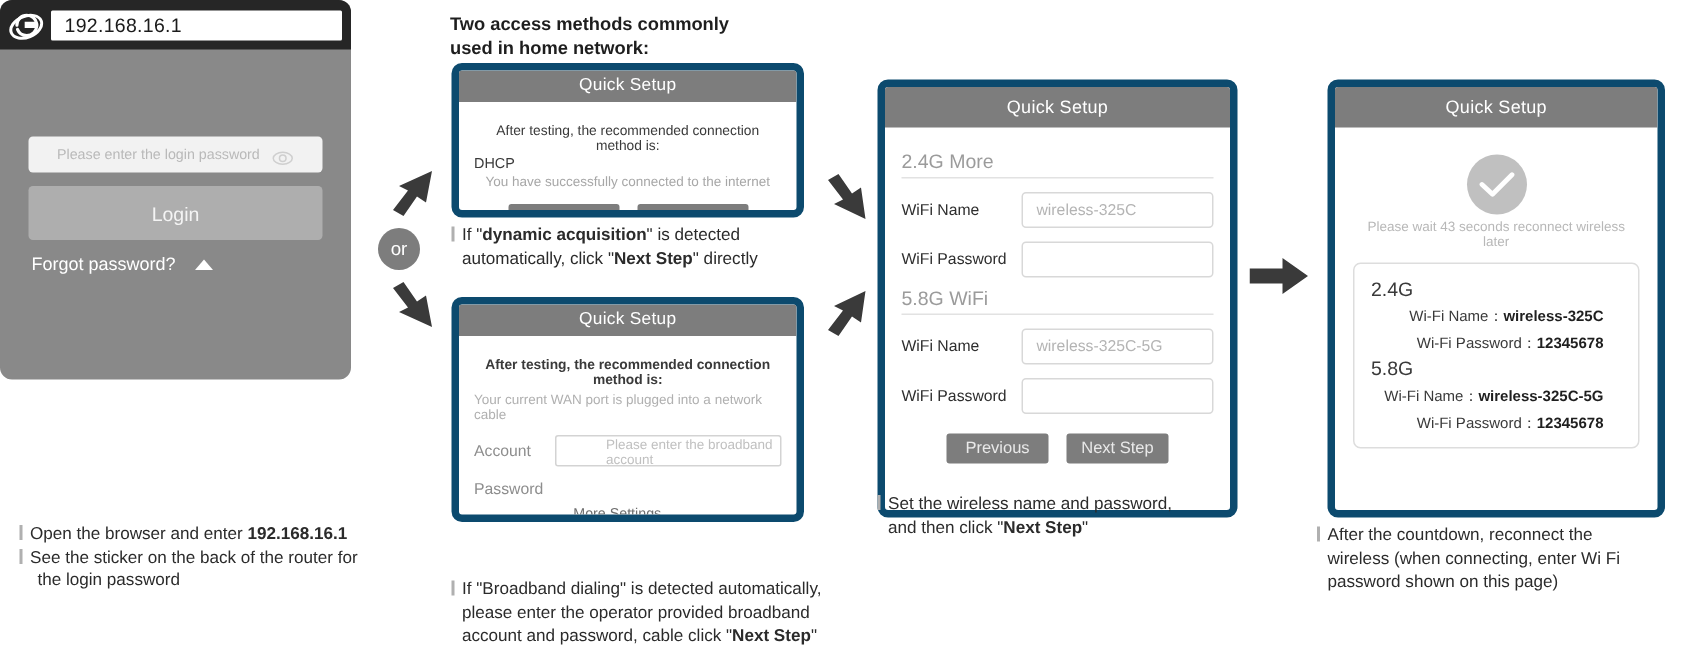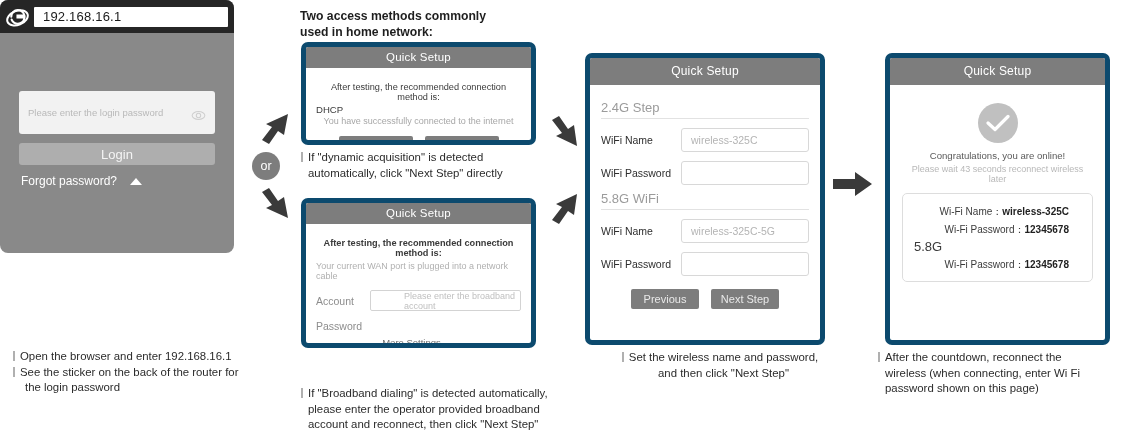--- a/index.html
+++ b/index.html
@@ -24,31 +24,31 @@
   .btnrow{display:flex;justify-content:center;gap:12px;}
 
   
   #browser-window{left:13px;top:76px;width:234px;height:253px;background:#898989;border-radius:8px;overflow:hidden;}
   #browser-bar{height:33px;background:#262626;display:flex;align-items:center;padding:0 6px;box-sizing:border-box;}
   #ie-icon{width:23px;height:23px;flex:0 0 23px;position:relative;margin-right:5px;}
   #ie-icon svg{display:block;}
   #url-field{flex:1;height:20px;background:#ffffff;border-radius:1px;display:flex;align-items:center;padding-left:9px;box-sizing:border-box;}
   #url-text{font-size:13px;color:#1b1b1b;letter-spacing:.2px;}
   #login-area{padding:58px 19px 0 19px;}
-  #pw-field{height:43px;background:#f2f2f2;border-radius:3px;display:flex;align-items:center;padding:0 9px;box-sizing:border-box;}
+  #pw-field{height:24px;background:#f2f2f2;border-radius:3px;display:flex;align-items:center;padding:0 19px;box-sizing:border-box;}
   #pw-placeholder{flex:1;font-size:9.5px;color:#b9b9b9;}
   #eye-icon{width:15px;height:11px;flex:0 0 15px;}
-  #login-button{margin-top:9px;height:22px;background:#aeaeae;border-radius:3px;color:#f4f4f4;font-size:13px;display:flex;align-items:center;justify-content:center;}
+  #login-button{margin-top:9px;height:36px;background:#aeaeae;border-radius:3px;color:#f4f4f4;font-size:13px;display:flex;align-items:center;justify-content:center;}
   #forgot-row{margin-top:9px;display:flex;align-items:center;gap:13px;padding-left:2px;}
   #forgot-text{font-size:12px;color:#ffffff;}
   #forgot-caret{width:0;height:0;border-left:6px solid transparent;border-right:6px solid transparent;border-bottom:7px solid #ffffff;}
 
   
   .caption{font-size:11.4px;line-height:15.5px;color:#2b2b2b;}
-  .caption b{font-weight:normal;}
+  .caption b{font-weight:bold;}
   .bullet{display:inline-block;width:2px;height:10px;background:#b0b0b0;margin-right:5px;vertical-align:-1px;}
   .cap-line{white-space:nowrap;}
   .cap-indent{padding-left:7px;}
 
   
   #headline{left:300px;top:8px;width:215px;font-size:12.2px;font-weight:bold;line-height:16px;color:#1e1e1e;}
 
   
   #panel-dhcp{left:301px;top:42px;width:235px;height:103px;}
   .p2-line1{font-size:9.2px;color:#3a3a3a;text-align:center;margin-top:7px;}
@@ -182,38 +182,38 @@
         
       </span>
     </div>
 
   </div>
 </div>
 
 <div class="abs caption" style="left:301px;top:386px;width:280px;">
   <div class="cap-line"><span class="bullet"></span><span>If "Broadband dialing" is detected automatically,</span></div>
   <div class="cap-line cap-indent"><span>please enter the operator provided broadband</span></div>
-  <div class="cap-line cap-indent"><span>account and reconnect, then click "</span><b>Next Step</b><span>"</span></div>
+  <div class="cap-line cap-indent"><span>account and password, cable click "</span><b>Next Step</b><span>"</span></div>
 </div>
 
 <div class="arrow" style="left:543px;top:116px;">
   <svg width="38" height="32" viewBox="0 0 38 32">
       <path d="M34 30 L31 9 L25 13 L16 0 L9 4 L19 17 L13 20 Z" fill="#3a3a3a"></path>
     </svg>
 </div>
 <div class="arrow" style="left:543px;top:192px;">
   <svg width="38" height="32" viewBox="0 0 38 32">
       <path d="M34 2 L13 12 L19 15 L9 28 L16 32 L25 19 L31 23 Z" fill="#3a3a3a"></path>
     </svg>
 </div>
 
 <div class="panel" id="panel-wifi">
   <div class="panel-head tall">Quick Setup</div>
   <div class="panel-body">
-    <div class="band-title">2.4G Step</div>
+    <div class="band-title">2.4G More</div>
     <div class="wifi-row">
       <span class="wifi-label">WiFi Name</span>
       <span class="wifi-input">
           <span>wireless-325C</span>
         </span>
     </div>
     <div class="wifi-row">
       <span class="wifi-label">WiFi Password</span>
       <span class="wifi-input">
           <span></span>
@@ -232,45 +232,46 @@
           <span></span>
         </span>
     </div>
     <div class="btnrow" id="wifi-buttons">
       <span class="btn md">Previous</span>
       <span class="btn md">Next Step</span>
     </div>
   </div>
 </div>
 
-<div class="abs caption" style="left:585px;top:350px;width:270px;text-align:center;">
+<div class="abs caption" style="left:585px;top:329px;width:270px;">
   <div class="cap-line"><span class="bullet"></span><span>Set the wireless name and password,</span></div>
   <div class="cap-line cap-indent"><span>and then click "</span><b>Next Step</b><span>"</span></div>
 </div>
 
 <div class="arrow" style="left:833px;top:172px;">
   <svg width="40" height="24" viewBox="0 0 40 24">
       <path d="M0 7 L22 7 L22 0 L39 12 L22 24 L22 17 L0 17 Z" fill="#3a3a3a"></path>
     </svg>
 </div>
 
 <div class="panel" id="panel-done">
   <div class="panel-head tall">Quick Setup</div>
   <div class="panel-body">
     <div id="check-circle">
       <svg width="24" height="18" viewBox="0 0 24 18">
           <path d="M2 9 L9 15.5 L22 2.5" fill="none" stroke="#ffffff" stroke-width="3.2" stroke-linecap="round" stroke-linejoin="round"></path>
         </svg>
     </div>
-    <div id="congrats">Congratulations, you are online!</div>
     <div id="wait-note">Please wait 43 seconds reconnect wireless later</div>
     <div id="creds-box">
+      <div class="creds-band">2.4G</div>
       <div class="creds-line"><span>Wi-Fi Name：</span><b>wireless-325C</b></div>
       <div class="creds-line"><span>Wi-Fi Password：</span><b>12345678</b></div>
       <div class="creds-band">5.8G</div>
+      <div class="creds-line"><span>Wi-Fi Name：</span><b>wireless-325C-5G</b></div>
       <div class="creds-line"><span>Wi-Fi Password：</span><b>12345678</b></div>
     </div>
   </div>
 </div>
 
 <div class="abs caption" style="left:878px;top:350px;width:250px;">
   <div class="cap-line"><span class="bullet"></span><span>After the countdown, reconnect the</span></div>
   <div class="cap-line cap-indent"><span>wireless (when connecting, enter Wi Fi</span></div>
   <div class="cap-line cap-indent"><span>password shown on this page)</span></div>
 </div>

